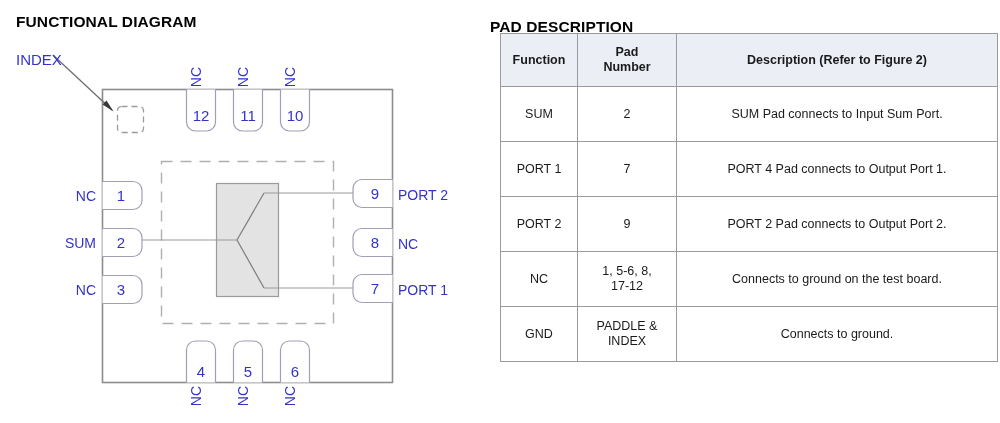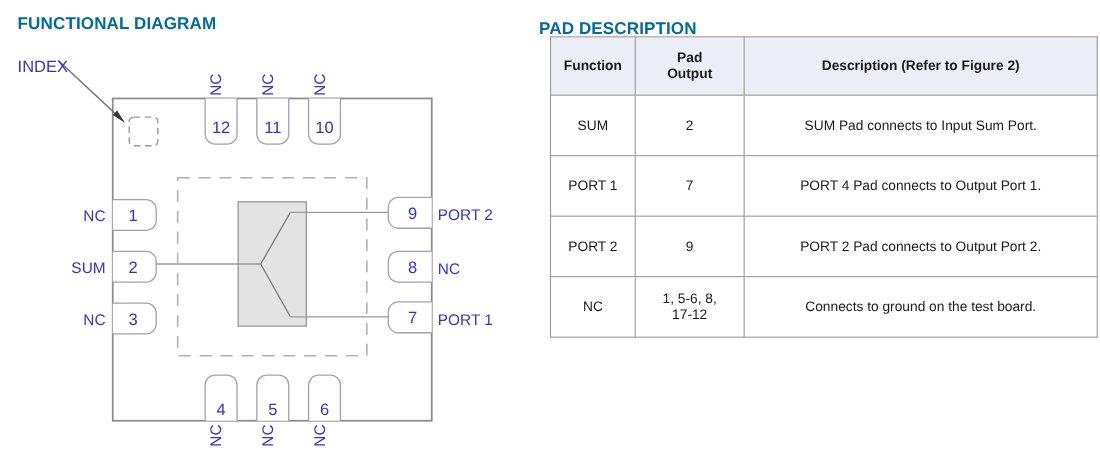--- a/index.html
+++ b/index.html
@@ -15,21 +15,21 @@
     font-family: "Liberation Sans", sans-serif;
     overflow: hidden;
   }
 
   
   .section-title {
     position: absolute;
     font-weight: bold;
     font-size: 15.5px;
     letter-spacing: 0.1px;
-    color: #0369a1;
+    color: #000000;
     white-space: nowrap;
   }
   #title-functional { left: 16px; top: 13px; }
   #title-pad        { left: 490px; top: 18px; }
 
   
   #functional-panel {
     position: absolute;
     left: 0; top: 0;
     width: 480px; height: 423px;
@@ -189,21 +189,21 @@
     <colgroup>
       <col class="c-function">
       <col class="c-padnumber">
       <col class="c-description">
     </colgroup>
     <thead>
       <tr>
         <th>Function</th>
         <th>
           <span>Pad</span><br>
-          <span>Output</span>
+          <span>Number</span>
         </th>
         <th>Description (Refer to Figure 2)</th>
       </tr>
     </thead>
     <tbody>
       <tr>
         <td>SUM</td>
         <td>
           <span>2</span>
         </td>
@@ -223,16 +223,24 @@
         </td>
         <td>PORT 2 Pad connects to Output Port 2.</td>
       </tr>
       <tr>
         <td>NC</td>
         <td>
           <span>1, 5-6, 8,</span><br>
           <span>17-12</span>
         </td>
         <td>Connects to ground on the test board.</td>
+      </tr>
+      <tr>
+        <td>GND</td>
+        <td>
+          <span>PADDLE &amp;</span><br>
+          <span>INDEX</span>
+        </td>
+        <td>Connects to ground.</td>
       </tr>
     </tbody>
   </table>
 </div>
 
 </body></html>

